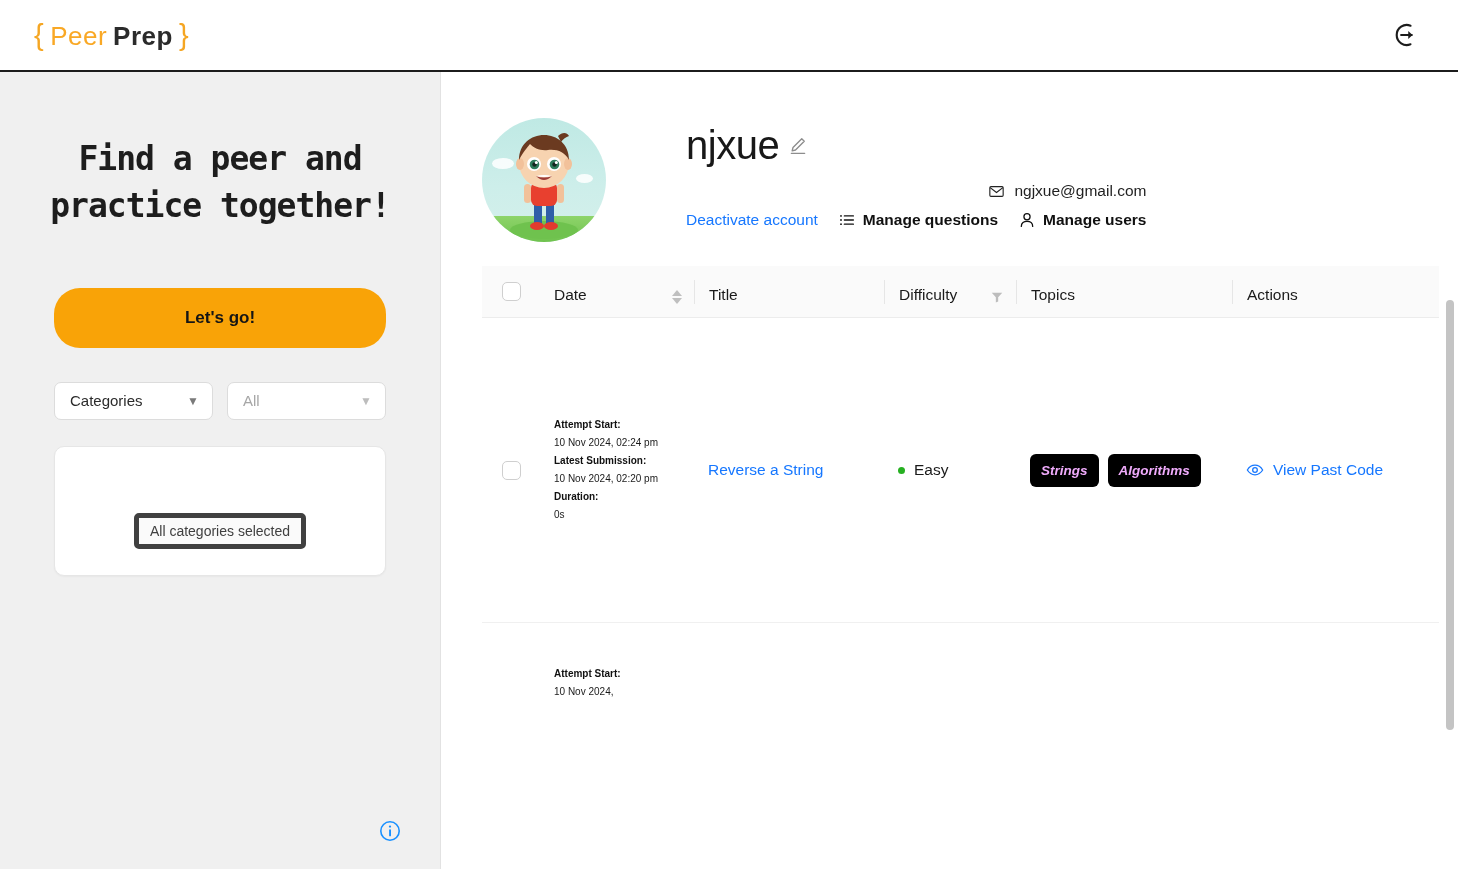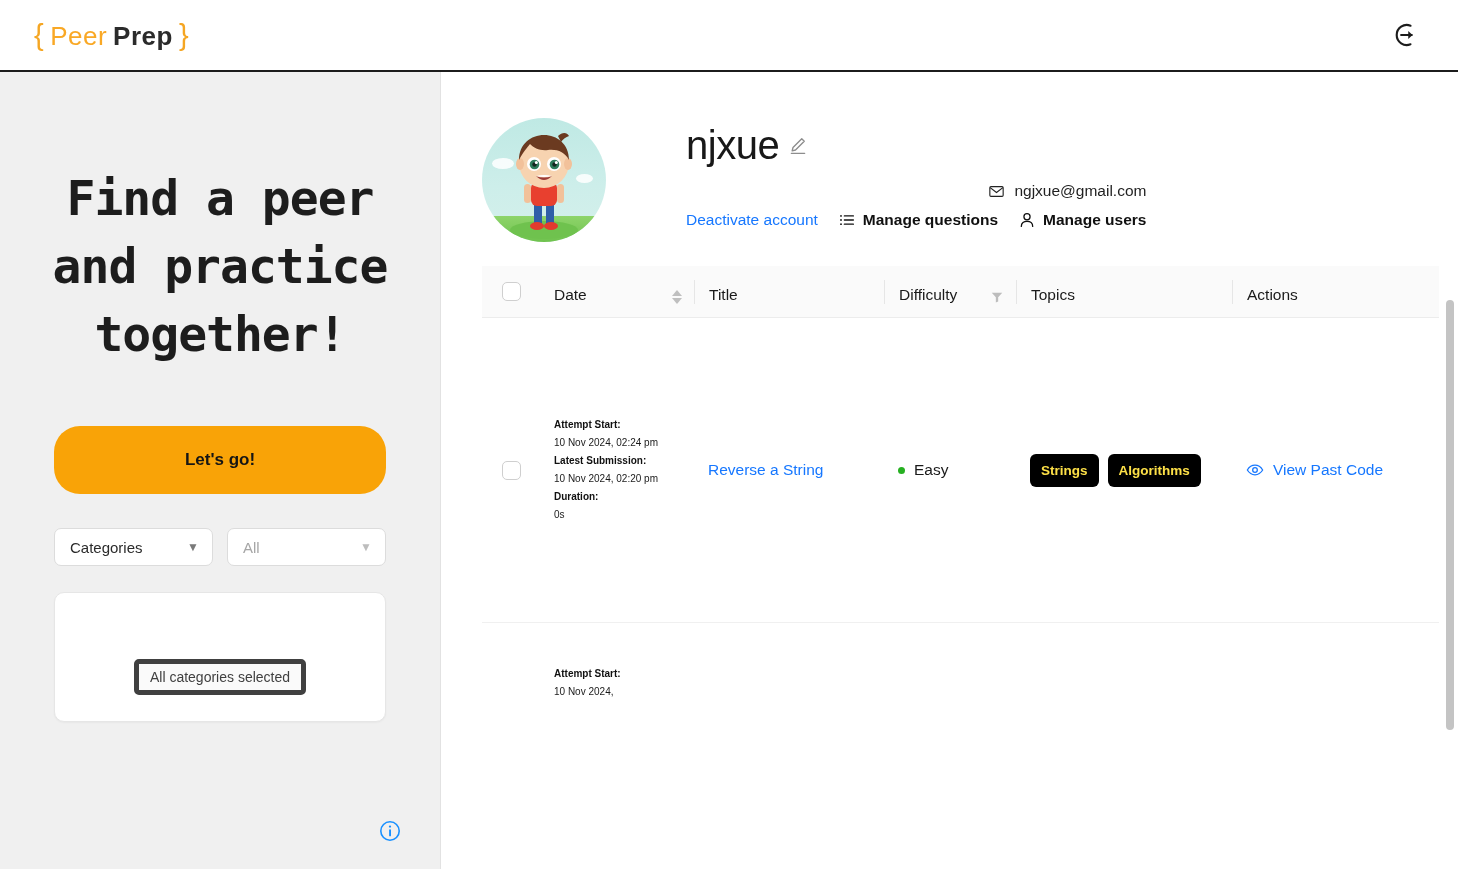--- a/index.html
+++ b/index.html
@@ -36,33 +36,33 @@
 
   
   .left-panel {
     position: absolute; top: 72px; left: 0;
     width: 441px; height: 797px;
     background: #f0f0f0;
     border-right: 1px solid #e2e2e2;
     overflow: hidden;
   }
   .hero-title {
-    margin: 92px auto 0;
+    margin: 64px auto 0;
     width: 380px;
     text-align: center;
     font-family: "DejaVu Sans Mono", "Liberation Mono", monospace;
-    font-size: 48px;
+    font-size: 33px;
     font-weight: 700;
     line-height: 1.42;
     color: #1d1d1d;
     letter-spacing: -1px;
   }
   .lets-go {
     display: block;
-    width: 332px; height: 68px;
+    width: 332px; height: 60px;
     margin: 58px auto 0;
     background: #f9a307;
     border: none; border-radius: 26px;
     font-family: "Liberation Sans", sans-serif;
     font-size: 17px; font-weight: 700; color: #151515;
     cursor: pointer;
   }
   .selects-row {
     display: flex; gap: 14px;
     width: 332px; margin: 34px auto 0;
@@ -195,24 +195,25 @@
     min-height: 120px;
   }
   .td { padding-left: 14px; align-self: center; }
   .date-cell { line-height: 1.79; font-size: 10px; }
   .date-cell b { font-weight: 700; color: #111; }
   .title-link { color: #1677ff; cursor: pointer; }
   .diff-cell { display: flex; align-items: center; gap: 9px; }
   .dot { width: 7px; height: 7px; border-radius: 50%; background: #26b021; }
   .tags { display: flex; gap: 9px; flex-wrap: wrap; }
   .tag {
-    background: #000000; color: #fde047;
+    background: #000000; color: #f0abfc;
     font-size: 13.5px; font-weight: 600;
     padding: 9px 11px; border-radius: 6px;
     white-space: nowrap;
+    font-style: italic;
   }
   .view-code {
     display: flex; align-items: center; gap: 9px;
     color: #1677ff; cursor: pointer; white-space: nowrap;
   }
 
   .scrollbar {
     position: absolute; right: 4px; top: 228px;
     width: 8px; height: 430px;
     background: #c4c4c4; border-radius: 4px;

